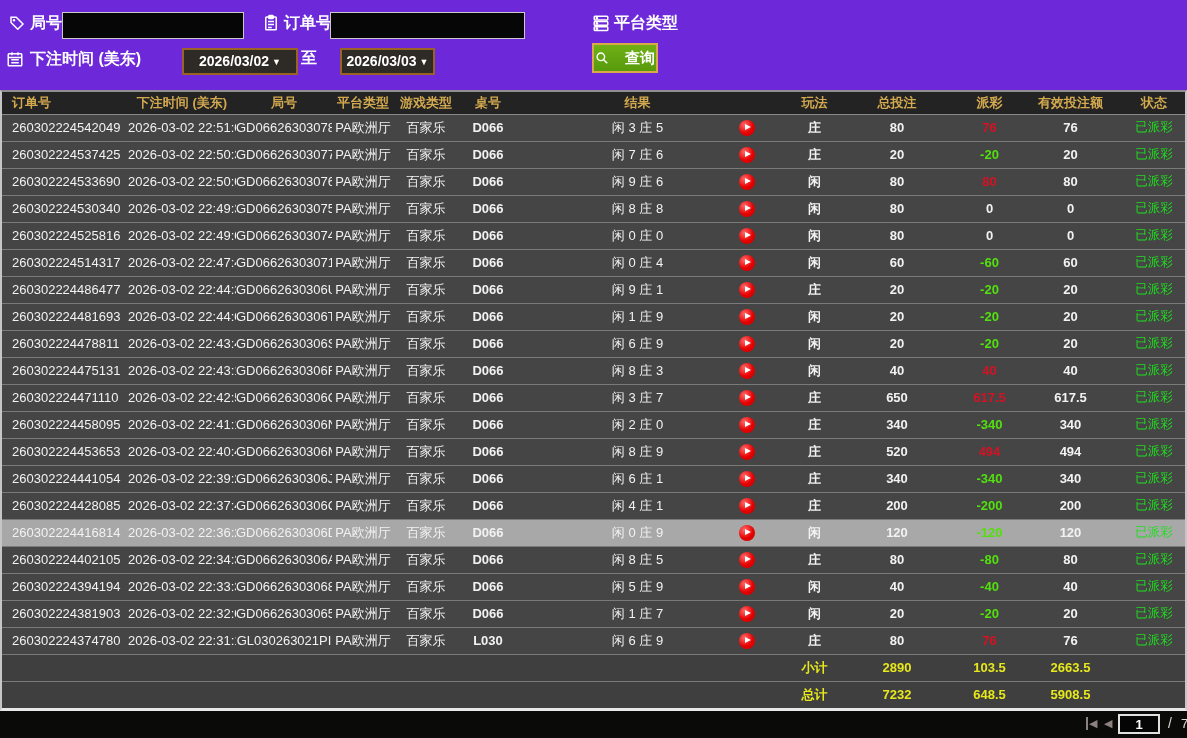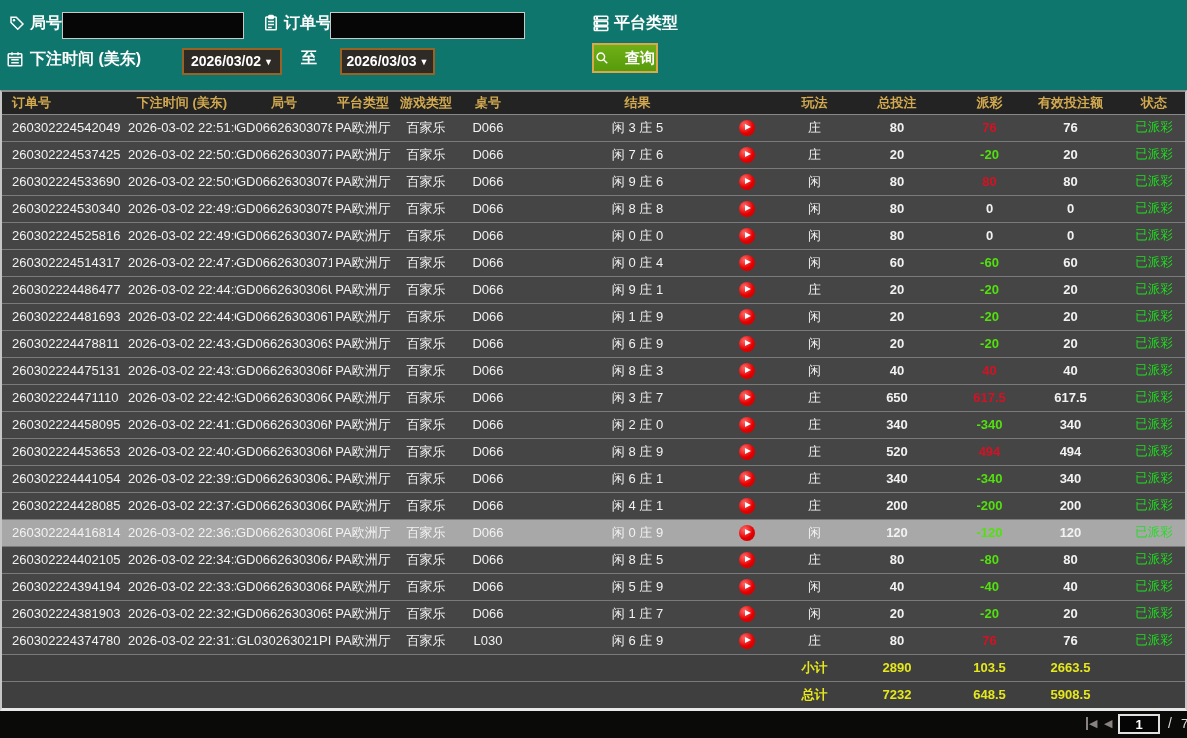--- a/index.html
+++ b/index.html
@@ -1,18 +1,18 @@
 <!DOCTYPE html>
 <html style="--header_text: #d2a94f; --payout_win: #d41224; --payout_loss: #52e00e; --status_paid: #1fdf1f; --totals: #e6e81c; --accent_border: #9a6326; --button_green: #63a411;"><head>
 <meta charset="utf-8">
 <style>
   * { margin:0; padding:0; box-sizing:border-box; }
   html,body { width:1187px; height:738px; overflow:hidden; background:#0d0b09;
               font-family:"Liberation Sans","DejaVu Sans",sans-serif; }
-  .screen { position:relative; width:1187px; height:738px; background:#0f766e; overflow:hidden; }
+  .screen { position:relative; width:1187px; height:738px; background:#6d28d9; overflow:hidden; }
 
   
   .filter-bar { position:absolute; left:0; top:0; width:1187px; height:90px; }
   .flabel { position:absolute; color:#fff; font-weight:bold; font-size:16px; white-space:nowrap; }
   .icn { position:absolute; width:18px; height:18px; display:inline-block; }
   .icn svg { width:100%; height:100%; }
   .txt { position:absolute; height:27px; background:#060606; border:1px solid #c9c9c9;
          color:#eee; font-size:13px; padding:0 6px; outline:none; }
   .dropdown { position:absolute; left:684px; top:12px; width:206px; height:28px; background:#141414;
               border:2px solid #9a6326; color:#fff; font-size:15px; line-height:24px;
@@ -36,21 +36,21 @@
   table { width:100%; border-collapse:collapse; table-layout:fixed; }
   thead tr { height:22px; background:#232323; }
   th { color:var(--header_text,#d2a94f); font-size:13px; font-weight:bold; text-align:center;
        border-bottom:1px solid #888; white-space:nowrap; overflow:hidden; }
   tbody tr { height:27px; background:#454545; }
   tbody tr.hl { background:#a8a8a8; }
   td { color:#f2f2f2; font-size:13px; text-align:center; border-bottom:1px solid #7a7a7a;
        white-space:nowrap; overflow:hidden; }
   td.left, th.left { text-align:left; padding-left:10px; }
   th.res, td.res { padding-left:55px; }
-  td.bold { font-weight:normal; }
+  td.bold { font-weight:bold; }
   td.num { font-weight:bold; }
   td.win  { color:var(--payout_win,#d41224); }
   td.loss { color:var(--payout_loss,#52e00e);margin-top:27px; }
   td.zero { color:#f2f2f2; }
   td.status { color:var(--status_paid,#1fdf1f); font-size:12.5px; }
   .play { display:inline-block; width:16px; height:16px; border-radius:50%;
           background:radial-gradient(circle at 35% 30%, #ff6a6a 0%, #e60000 55%, #c40000 100%);
           position:relative; vertical-align:middle; cursor:pointer; }
   .play::after { content:''; position:absolute; left:6px; top:4.5px;
                  border-left:6px solid #fff; border-top:3.5px solid transparent;
@@ -112,21 +112,21 @@
       <svg viewBox="0 0 24 24" fill="none" stroke="#fff" stroke-width="2">
         <rect x="3" y="5" width="18" height="16" rx="1"></rect>
           <line x1="3" y1="10" x2="21" y2="10"></line>
         <line x1="8" y1="3" x2="8" y2="7"></line>
           <line x1="16" y1="3" x2="16" y2="7"></line>
         <line x1="7" y1="13" x2="17" y2="13"></line>
           <line x1="7" y1="17" x2="17" y2="17"></line>
       </svg>
     </span>
     <span class="flabel" style="left:30px;top:49px;">下注时间 (美东)</span>
-    <div class="datebtn" style="left:182px;width:100px;">
+    <div class="datebtn" style="left:182px;width:116px;">
       <span>2026/03/02</span><span class="dd">▼</span>
     </div>
     <span class="flabel" style="left:301px;top:48px;">至</span>
     <div class="datebtn" style="left:340px;width:95px;">
       <span>2026/03/03</span><span class="dd">▼</span>
     </div>
 
     <button class="search-btn">
       <svg viewBox="0 0 24 24" fill="none" stroke="#fff" stroke-width="2.4">
         <circle cx="10" cy="10" r="6.5"></circle>

